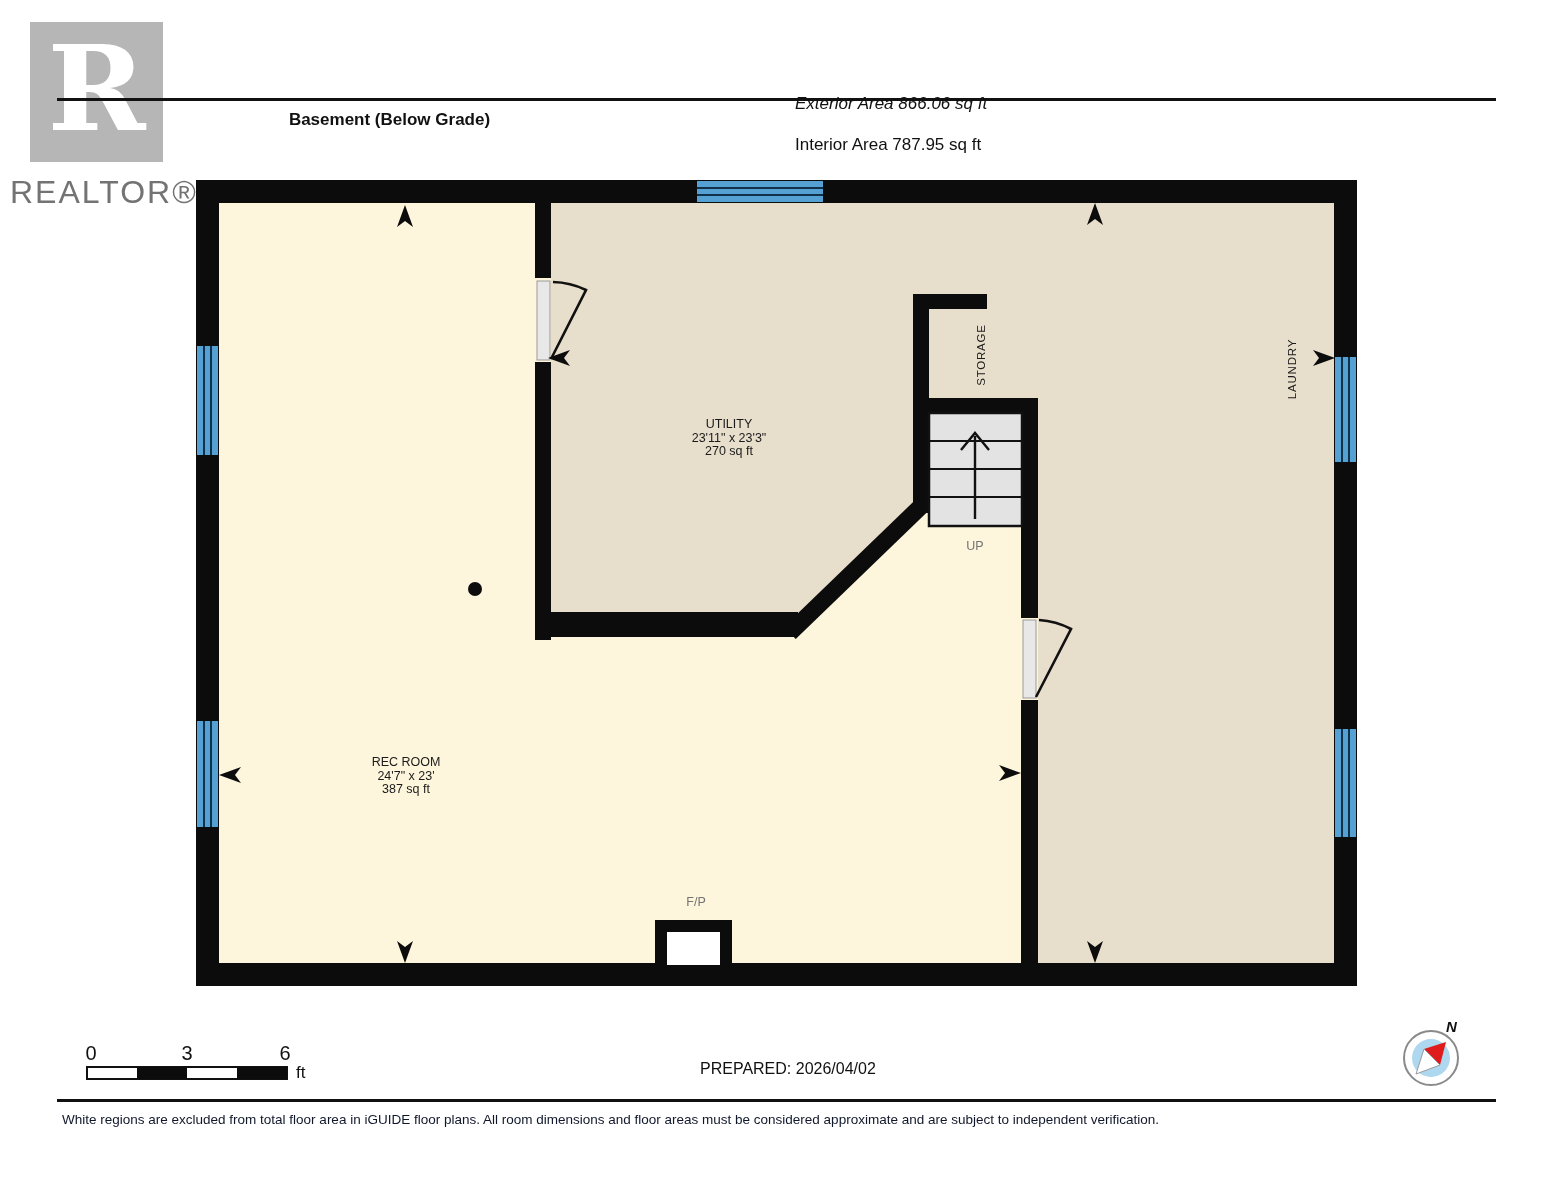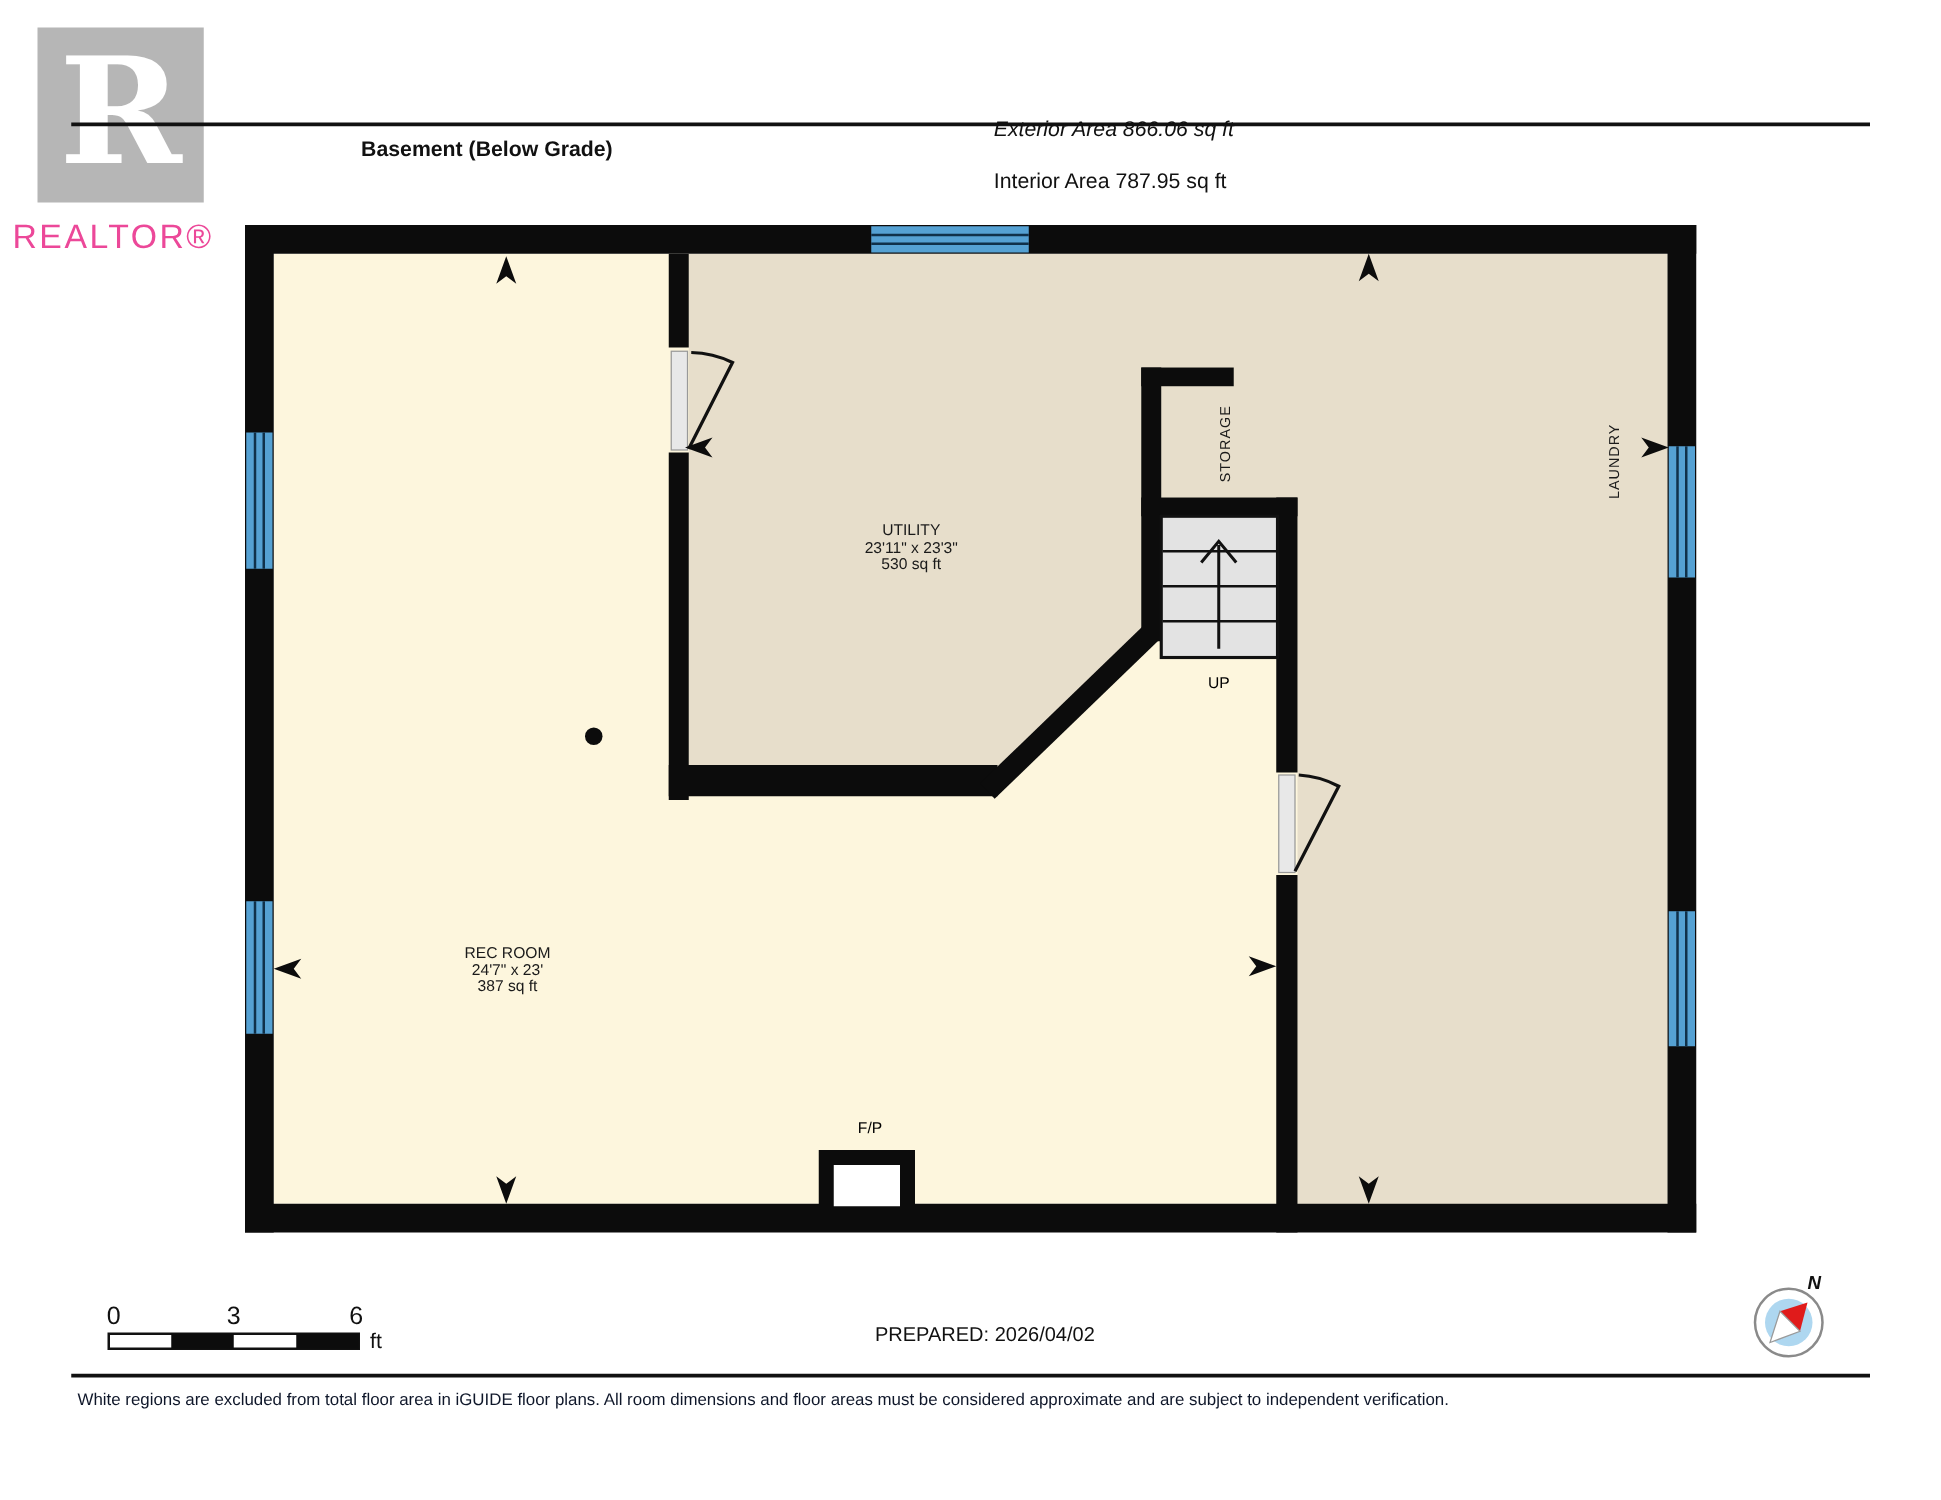--- a/index.html
+++ b/index.html
@@ -7,25 +7,25 @@
         font-family:"Liberation Sans",sans-serif;color:#111;}
   .abs{position:absolute;}
   
   .title{left:0;right:0;top:54px;text-align:center;font-size:29px;font-weight:bold;letter-spacing:.5px;}
   .rule{left:57px;width:1439px;height:3px;background:#111;}
   .floor-label{left:0;width:779px;top:110px;text-align:center;font-size:17px;font-weight:bold;}
   .area-line{left:795px;font-size:17px;}
   
   .logo-box{left:30px;top:22px;width:133px;height:140px;background:#b6b6b6;display:flex;align-items:center;justify-content:center;}
   .logo-r{font-family:"DejaVu Serif",serif;font-weight:bold;font-size:118px;color:#fff;line-height:1;margin-top:-6px;}
-  .logo-word{left:10px;top:174px;width:170px;font-size:27px;letter-spacing:2px;color:#ec4899;}
+  .logo-word{left:10px;top:174px;width:170px;font-size:32px;letter-spacing:2px;color:#737373;}
   
   .room-label{transform:translate(-50%,0);text-align:center;font-size:12.5px;line-height:13.5px;color:#1a1a1a;white-space:nowrap;}
   .vlabel{transform:translate(-50%,-50%) rotate(-90deg);font-size:11.5px;letter-spacing:.8px;color:#1a1a1a;white-space:nowrap;}
-  .small-label{transform:translate(-50%,0);font-size:12.5px;color:#000000;white-space:nowrap;}
+  .small-label{transform:translate(-50%,0);font-size:12.5px;color:#737373;white-space:nowrap;}
   
   .tick{font-size:20px;color:#111;transform:translate(-50%,0);}
   .ft-label{font-size:17px;}
   .prepared{left:700px;top:1060px;font-size:16px;}
   .disclaimer{left:62px;top:1112px;font-size:13.5px;color:#0f172a;z-index:6;}
   .watermark-band{left:518px;top:1112px;width:828px;height:74px;background:rgba(236,236,232,.85);z-index:5;
                   display:flex;align-items:center;justify-content:center;}
   .watermark-text{font-size:46px;color:rgba(252,252,250,.97);white-space:nowrap;}
   .compass-n{left:1446px;top:1018px;font-size:15px;font-style:italic;font-weight:bold;}
   svg{position:absolute;left:0;top:0;}
@@ -136,21 +136,21 @@
   <div class="abs logo-word">REALTOR®</div>
 
   <div class="abs rule" style="top:98px;"></div>
   <div class="abs floor-label">Basement (Below Grade)</div>
   <div class="abs area-line" style="top:94px;font-style:italic;">Exterior Area 866.06 sq ft</div>
   <div class="abs area-line" style="top:135px;">Interior Area 787.95 sq ft</div>
 
   <div class="abs room-label" style="left:729px;top:418px;">
     <div>UTILITY</div>
     <div>23'11" x 23'3"</div>
-    <div>530 sq ft</div>
+    <div>270 sq ft</div>
   </div>
   <div class="abs room-label" style="left:406px;top:756px;">
     <div>REC ROOM</div>
     <div>24'7" x 23'</div>
     <div>387 sq ft</div>
   </div>
   <div class="abs vlabel" style="left:981px;top:355px;">STORAGE</div>
   <div class="abs vlabel" style="left:1292px;top:369px;">LAUNDRY</div>
   <div class="abs small-label" style="left:975px;top:539px;">UP</div>
   <div class="abs small-label" style="left:696px;top:895px;">F/P</div>

